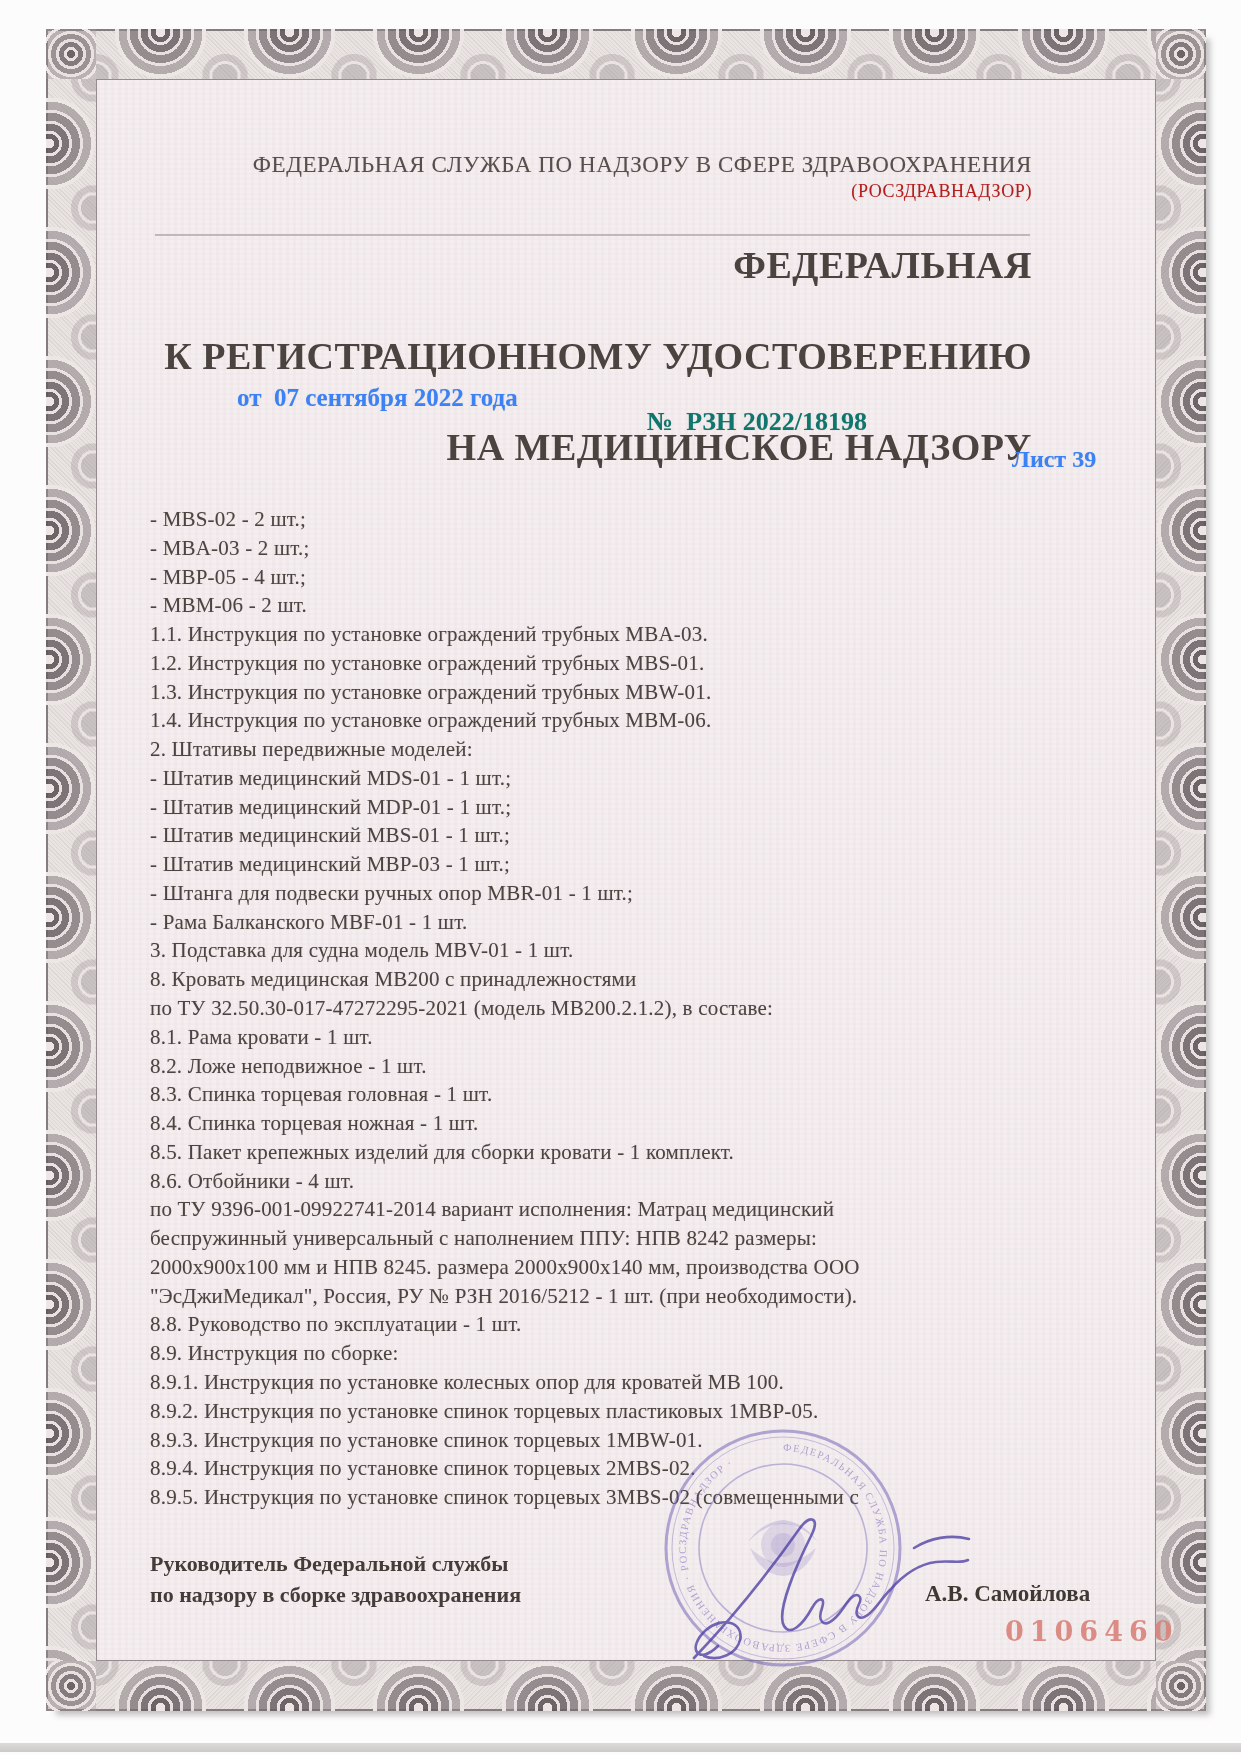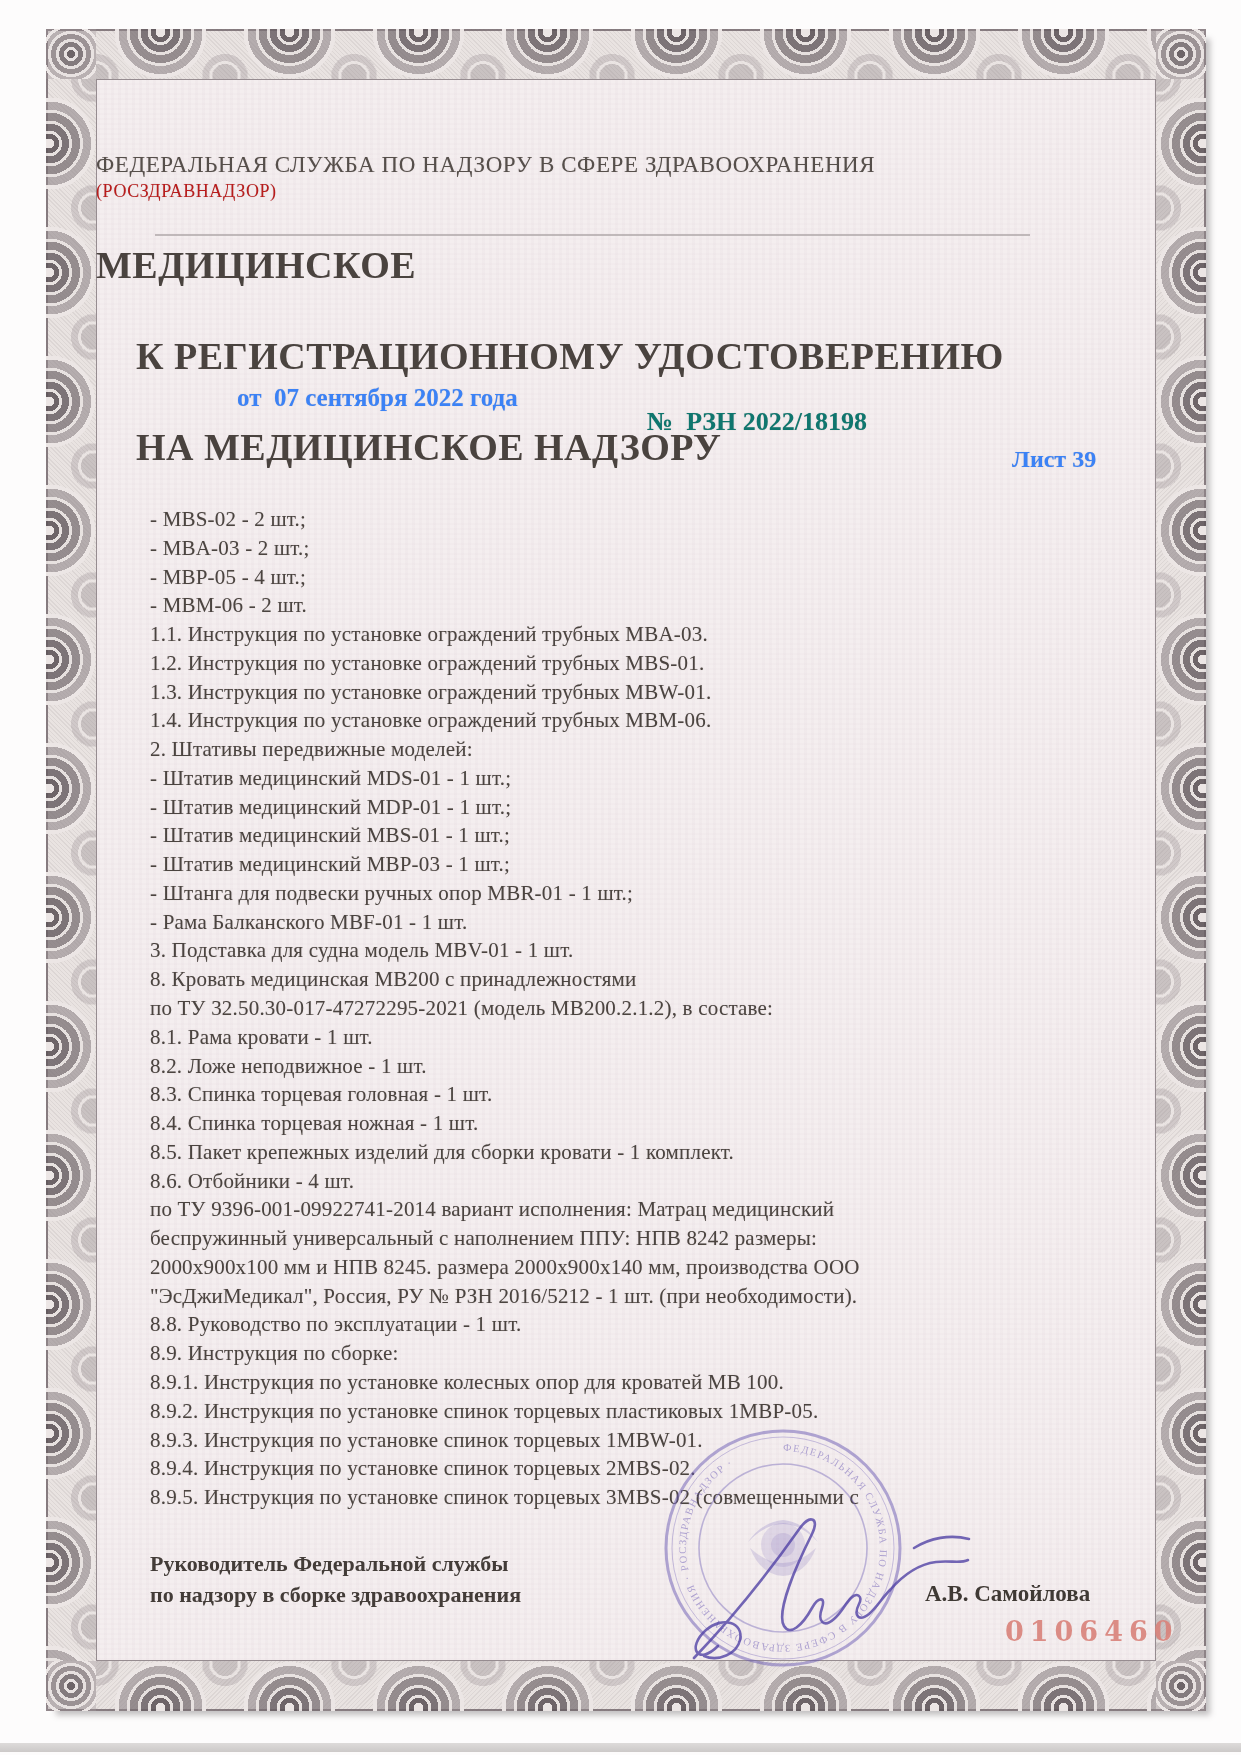--- a/index.html
+++ b/index.html
@@ -51,21 +51,21 @@
       repeating-linear-gradient(-45deg, rgba(110,100,104,.10) 0 1px, rgba(0,0,0,0) 1px 3px);
     background-size:50px 129px,50px 129px,auto;background-position:0 0,0 64.5px,0 0;}
   .corner{position:absolute;width:50px;height:50px;
     background:
       radial-gradient(circle at 50% 50%, rgba(96,87,91,.9) 0 4px, rgba(232,226,225,.95) 4px 7px, rgba(106,97,101,.8) 7px 12px, rgba(230,224,223,.95) 12px 15px, rgba(122,112,116,.7) 15px 20px, rgba(232,226,225,.95) 20px 23px, rgba(146,136,140,.55) 23px 27px, rgba(236,230,229,1) 27px 30px, rgba(160,150,154,.4) 30px 36px, #e9e3e1 36px);}
   .corner.tl{top:0;left:0}.corner.tr{top:0;right:0}.corner.bl{bottom:0;left:0}.corner.br{bottom:0;right:0}
   .scan-edge-bottom{position:absolute;left:0;top:1743px;width:1241px;height:9px;
     background:linear-gradient(#d8d5d4,#c3c0bf);opacity:.85;}
   
   .t{position:absolute;white-space:pre;}
-  .centerband{position:absolute;left:96px;width:936px;text-align:left;}
+  .centerband{position:absolute;left:96px;width:936px;text-align:right;}
   .agency1{top:152px;font-size:23px;letter-spacing:.6px;color:#564f4b;}
   .agency2{top:181px;font-size:18px;letter-spacing:.6px;color:#b91c1c;}
   .divider{position:absolute;left:155px;top:234px;width:875px;height:2px;background:#b3abac;opacity:.8;}
   .titles{top:243px;font-size:38px;font-weight:700;line-height:45.5px;letter-spacing:.5px;color:#4a433f;}
   .dateline{left:237px;top:384px;font-size:25px;font-weight:700;color:#3b82f6;}
   .numline{left:647px;top:407px;font-size:26px;font-weight:700;color:#0f766e;}
   .sheet{left:1012px;top:446px;font-size:24px;font-weight:700;color:#3b82f6;}
   .body{position:absolute;left:150px;top:505px;width:970px;font-size:21px;line-height:28.77px;
     color:#4b4440;letter-spacing:.2px;}
   .body .line{white-space:pre;}
@@ -90,21 +90,21 @@
     <div class="corner tl"></div>
     <div class="corner tr"></div>
     <div class="corner bl"></div>
     <div class="corner br"></div>
     <div class="window"></div>
   </div>
 
   <div class="t centerband agency1 faded">ФЕДЕРАЛЬНАЯ СЛУЖБА ПО НАДЗОРУ В СФЕРЕ ЗДРАВООХРАНЕНИЯ</div>
   <div class="t centerband agency2 faded">(РОСЗДРАВНАДЗОР)</div>
   <div class="divider"></div>
-  <div class="t centerband titles"><span>МЕДИЦИНСКОЕ</span><br>
+  <div class="t centerband titles"><span>ФЕДЕРАЛЬНАЯ</span><br>
     <span>К РЕГИСТРАЦИОННОМУ УДОСТОВЕРЕНИЮ</span><br>
     <span>НА МЕДИЦИНСКОЕ НАДЗОРУ</span></div>
   <div class="t dateline faded">от  07 сентября 2022 года</div>
   <div class="t numline faded">№  РЗН 2022/18198</div>
   <div class="t sheet faded">Лист 39</div>
 
   <div class="body faded">
 
       <div class="line">- MBS-02 - 2 шт.;</div>
 

